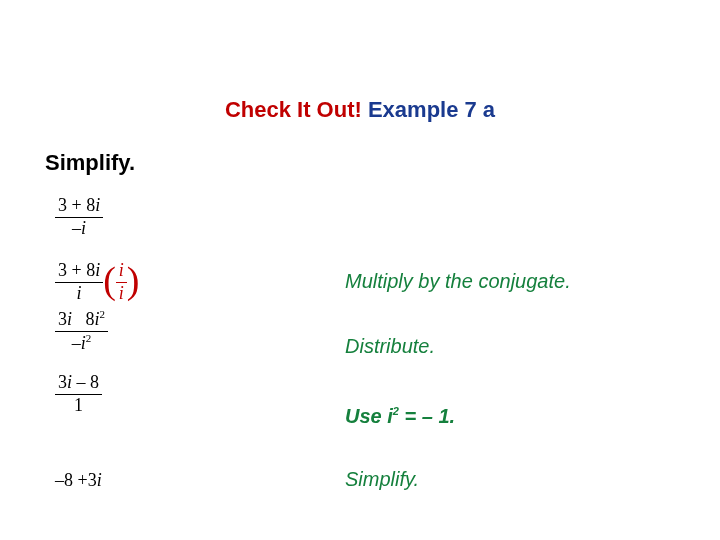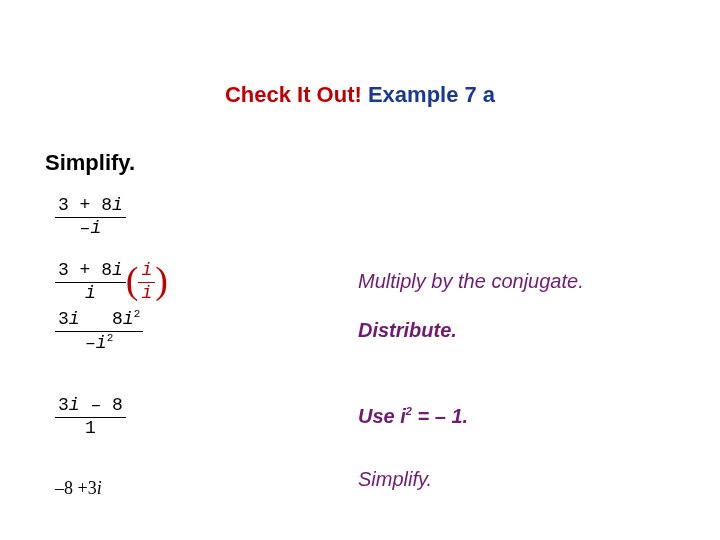--- a/index.html
+++ b/index.html
@@ -6,21 +6,21 @@
       margin: 0;
       padding: 0;
       width: 720px;
       height: 540px;
       background: #fff;
       font-family: Arial, Helvetica, sans-serif;
       position: relative;
     }
     .title {
       position: absolute;
-      top: 82px;
+      top: 97px;
       left: 0;
       width: 720px;
       text-align: center;
       font-weight: bold;
       font-size: 22px;
     }
     .title .red { color: #c00000; }
     .title .blue { color: #1a3a8f; }
     .simplify-heading {
       position: absolute;
@@ -34,27 +34,26 @@
       position: absolute;
       left: 55px;
       display: flex;
       align-items: center;
     }
     .step-desc {
       position: absolute;
       left: 345px;
       font-style: italic;
       font-size: 20px;
-      color: #701a75;
-      margin-left: 13px;
+      color: #15803d;
     }
     .frac {
       display: inline-block;
       text-align: center;
-      font-family: Liberation Mono, monospace;
+      font-family: Liberation Serif, serif;
       font-size: 18px;
       vertical-align: middle;
     }
     .frac .num {
       display: block;
       border-bottom: 1.5px solid #000;
       padding: 0 3px;
       line-height: 1.2;
     }
     .frac .den {
@@ -118,32 +117,32 @@
 <div class="step-row" style="top:308px;">
   <span class="frac">
     <span class="num">
       <span>3</span><span class="ital">i</span><span>&nbsp;&nbsp; 8</span><span class="ital">i</span><span class="sup">2</span>
     </span>
     <span class="den">
       <span>–</span><span class="ital">i</span><span class="sup">2</span>
     </span>
   </span>
 </div>
-<div class="step-desc" style="top:319px;font-weight:bold;">Distribute.</div>
+<div class="step-desc" style="top:335px;">Distribute.</div>
 
-<div class="step-row" style="top:395px;">
+<div class="step-row" style="top:372px;">
   <span class="frac">
     <span class="num">
       <span>3</span><span class="ital">i</span><span> – 8</span>
     </span>
     <span class="den">1</span>
   </span>
 </div>
 <div class="step-desc" style="top:405px;font-weight:bold;">
   <span>Use </span><span class="ital">i</span><span class="sup" style="font-style:italic;">2</span><span> = – 1.</span>
 </div>
 
-<div class="step-row" style="top:470px;margin-top:8px;">
+<div class="step-row" style="top:470px;">
   <span class="expr">
     <span>–8 +3</span><span class="ital">i</span>
   </span>
 </div>
 <div class="step-desc" style="top:468px;">Simplify.</div>
 
 </body></html>

